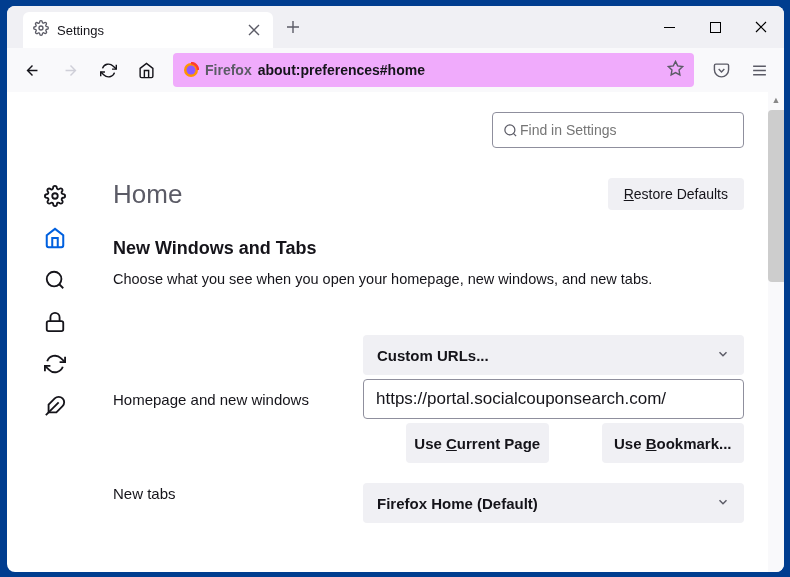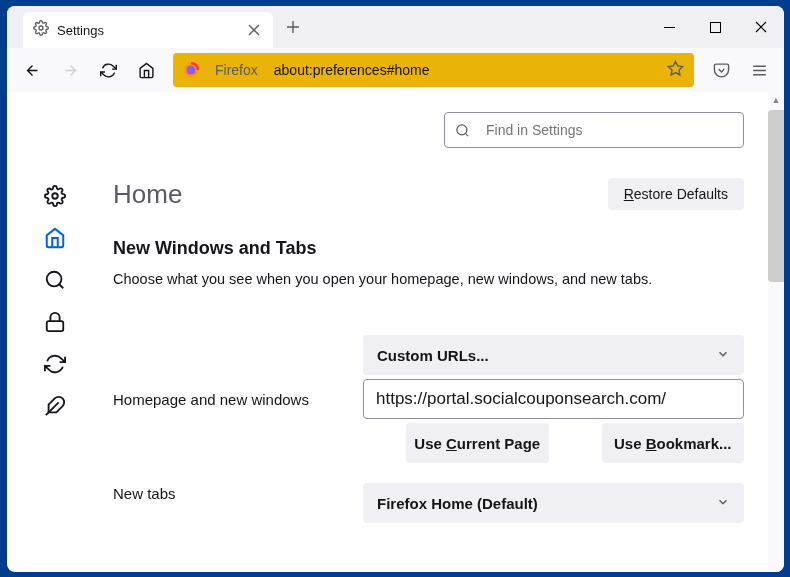--- a/index.html
+++ b/index.html
@@ -62,27 +62,28 @@
       align-items: center;
       justify-content: center;
       border-radius: 4px;
       color: #5b5b66;
       cursor: pointer;
     }
     .tb-btn.disabled { color: #cfcfd8; }
     .urlbar {
       flex: 1;
       height: 34px;
-      background: #eab308;
+      background: #f0abfc;
       border-radius: 4px;
       margin: 0 6px;
       display: flex;
       align-items: center;
       padding: 0 10px;
-      gap: 16px;
+      gap: 6px;
+      font-weight: bold;
     }
     .ff-logo { width: 16px; height: 16px; }
     .url-host { font-size: 14px; color: #5b5b66; }
     .url-path { font-size: 14px; color: #15141a; }
     .urlbar-spacer { flex: 1; }
     
     .content-wrap { flex: 1; display: flex; overflow: hidden; position: relative; }
     .content-scroll { position: absolute; right: 0; top: 0; width: 16px; height: 100%; background: #f9f9fb; }
     .scroll-thumb { width: 8px; background: #cdcdcd; border-radius: 4px; margin: 2px auto 0; }
     .scroll-thumb.main { height: 172px; margin-top: 2px; }
@@ -107,28 +108,28 @@
     }
     .sb-icon.active { color: #0060df; }
     
     .main {
       flex: 1;
       padding: 20px 40px 0 10px;
       overflow: hidden;
     }
     .search-row { display: flex; justify-content: flex-end; margin-bottom: 30px; }
     .search-box {
-      width: 300px;
+      width: 252px;
       height: 36px;
       border: 1px solid #8f8f9d;
       border-radius: 4px;
       display: flex;
       align-items: center;
       padding: 0 10px;
-      gap: 16px;
+      gap: 2px;
       justify-content: flex-end;
     }
     .search-box input { border: none; outline: none; font-size: 14px; color: #5b5b66; background: transparent; flex: 1; }
     
     .header-row { display: flex; align-items: center; justify-content: space-between; margin-bottom: 28px; }
     .page-heading { font-size: 26px; font-weight: 400; color: #5b5b66; }
     .restore-btn {
       padding: 8px 16px;
       background: #f0f0f4;
       border: none;

